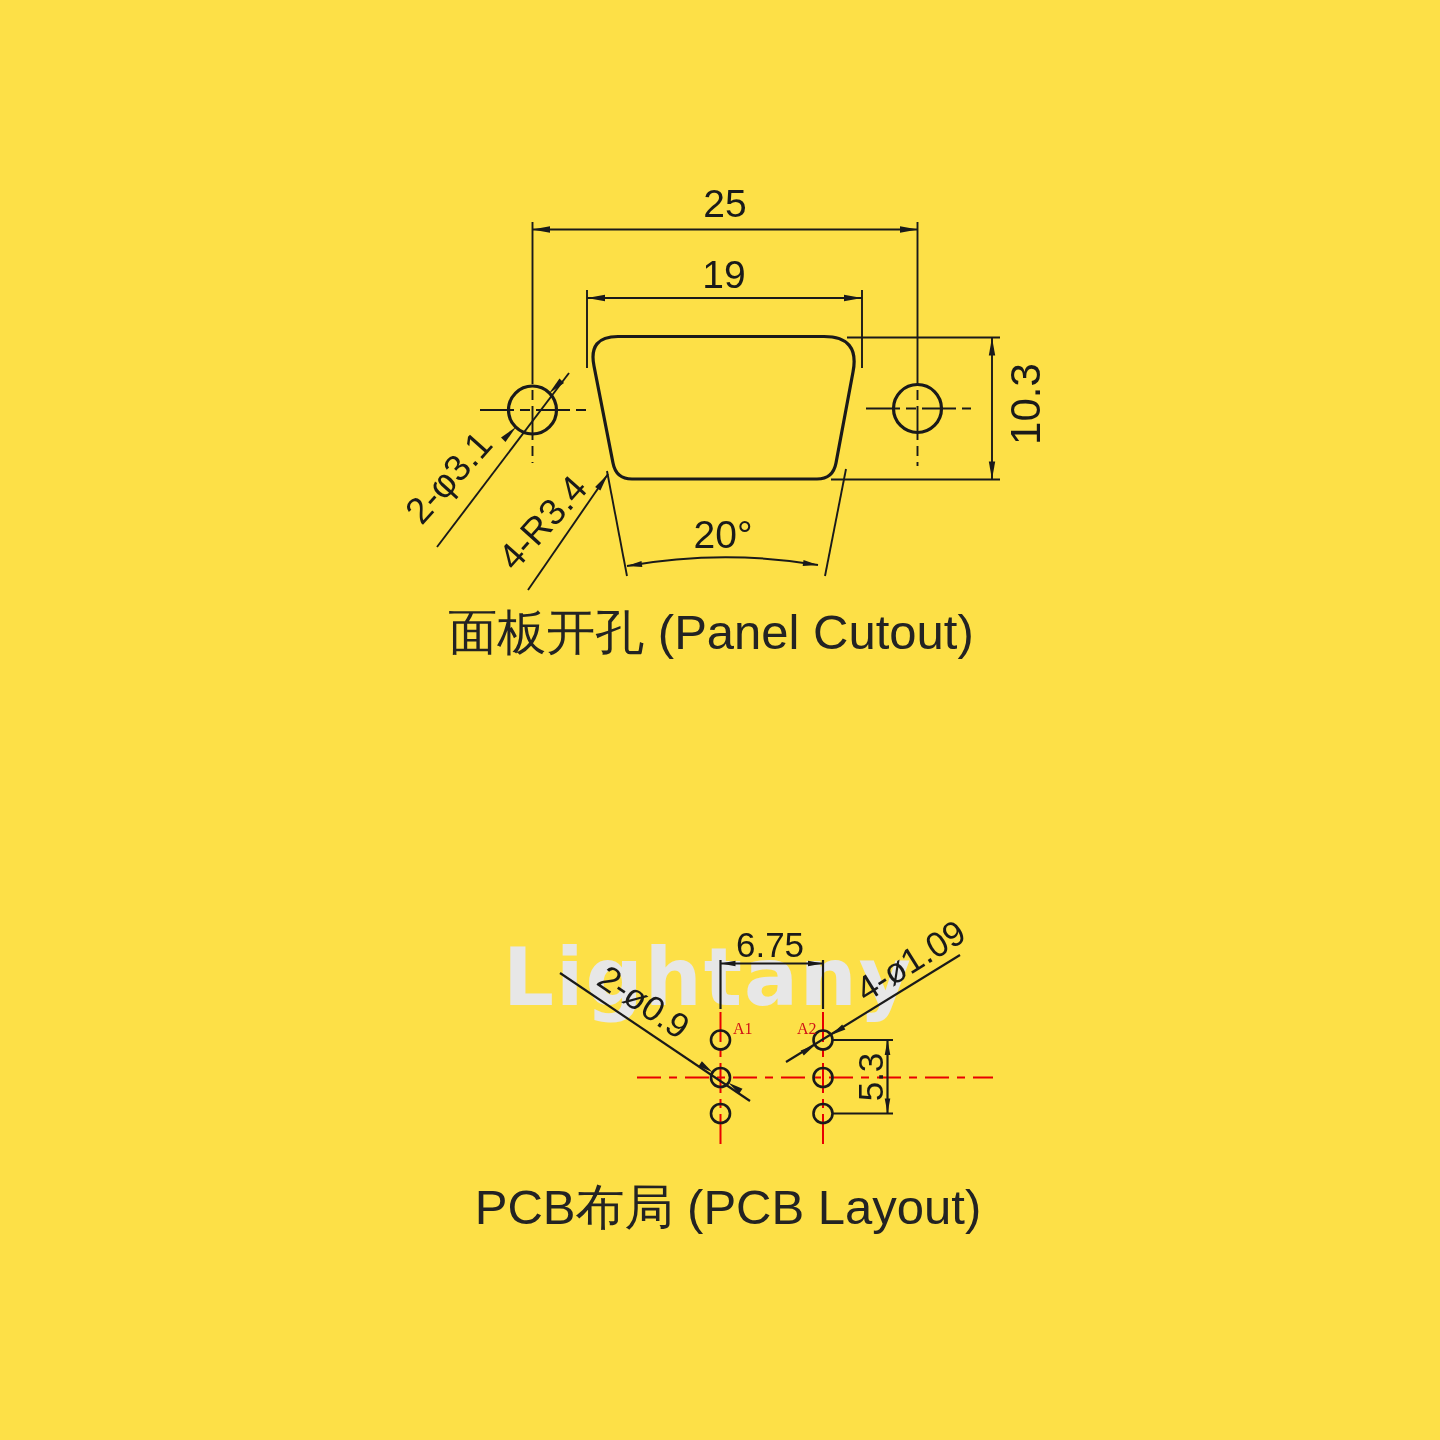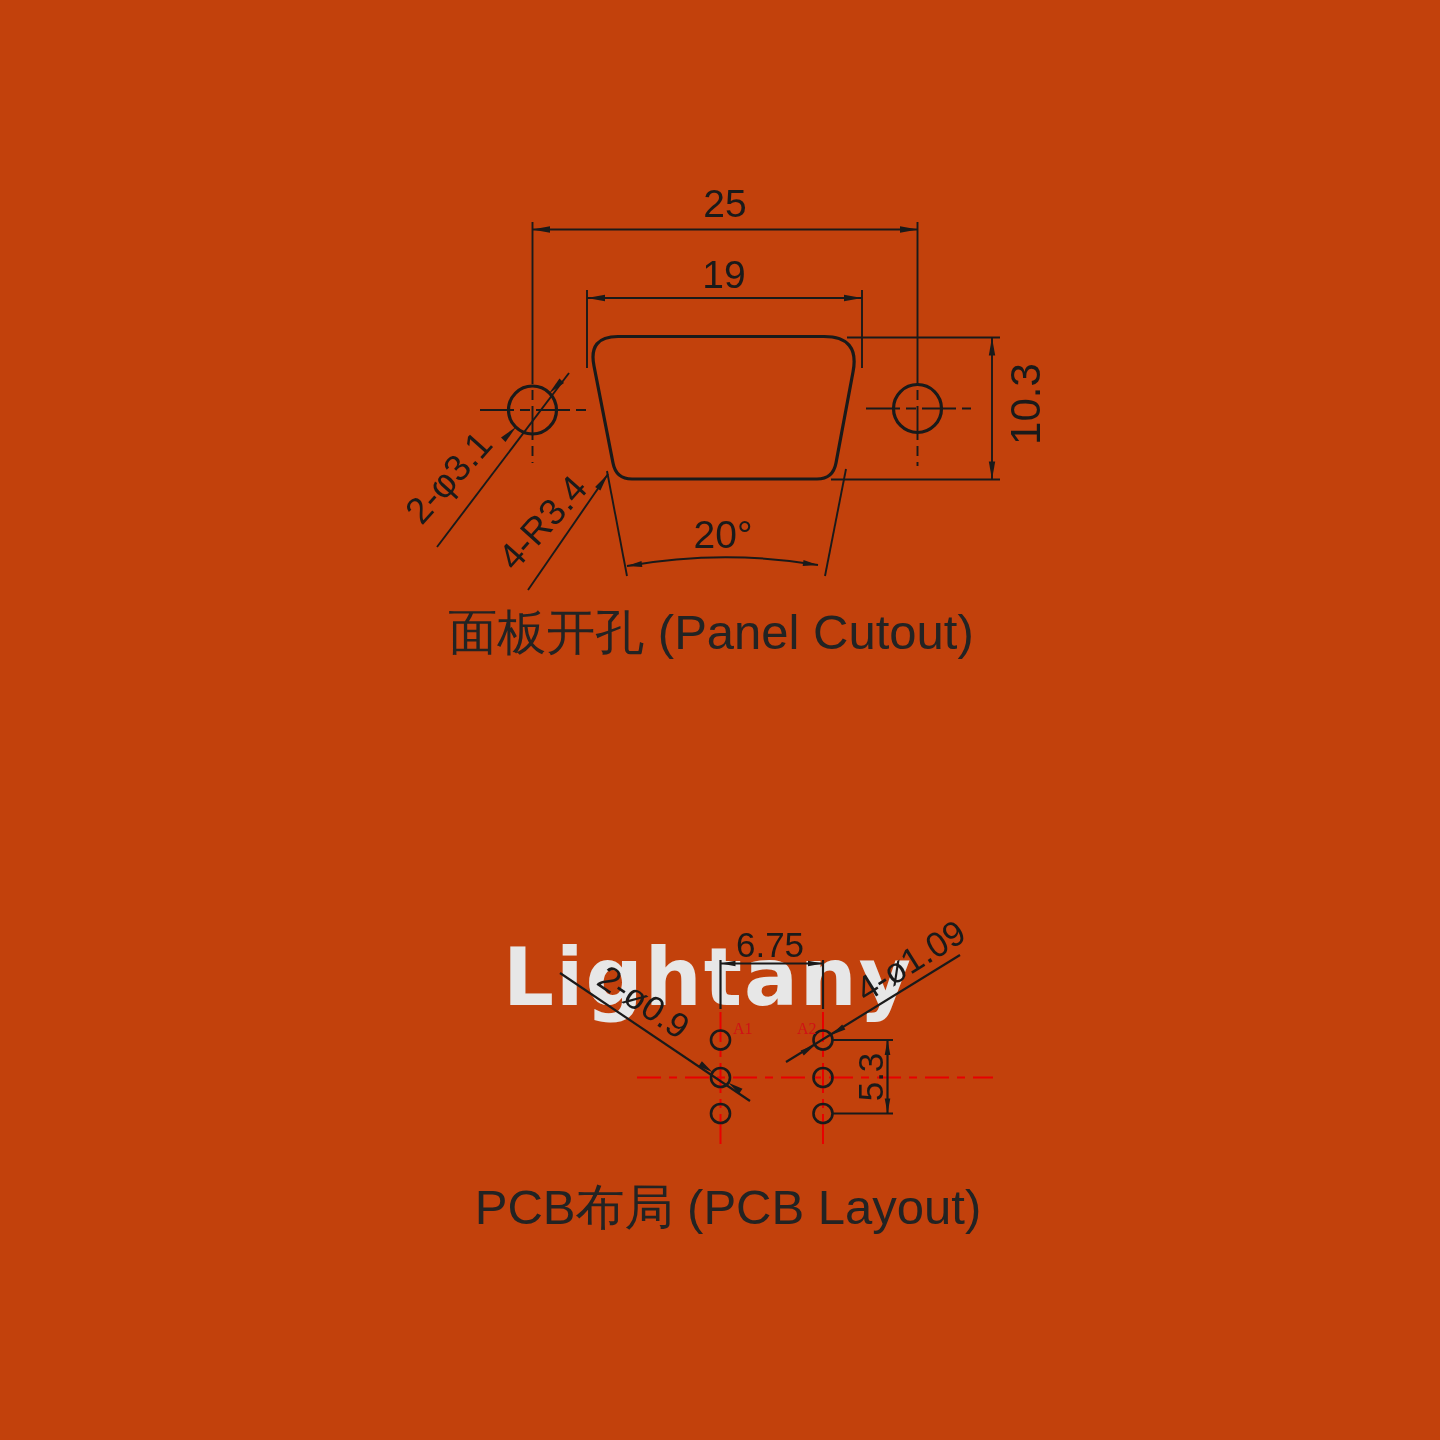--- a/index.html
+++ b/index.html
@@ -4,21 +4,21 @@
 <style>
   html, body {
     margin: 0;
     padding: 0;
     background: #ffffff;
   }
   #page {
     position: relative;
     width: 1440px;
     height: 1440px;
-    background: #c2410c;
+    background: #fde047;
     overflow: hidden;
     font-family: "Liberation Sans", "DejaVu Sans", sans-serif;
   }
   svg { display: block; }
 
   
   .outline  { fill: none; stroke: #1a1a1a; stroke-width: 3.2; }
   .thin     { fill: none; stroke: #1a1a1a; stroke-width: 1.9; }
   .thin2    { fill: none; stroke: #1a1a1a; stroke-width: 2.2; }
   .pad      { fill: none; stroke: #1a1a1a; stroke-width: 2.6; }

